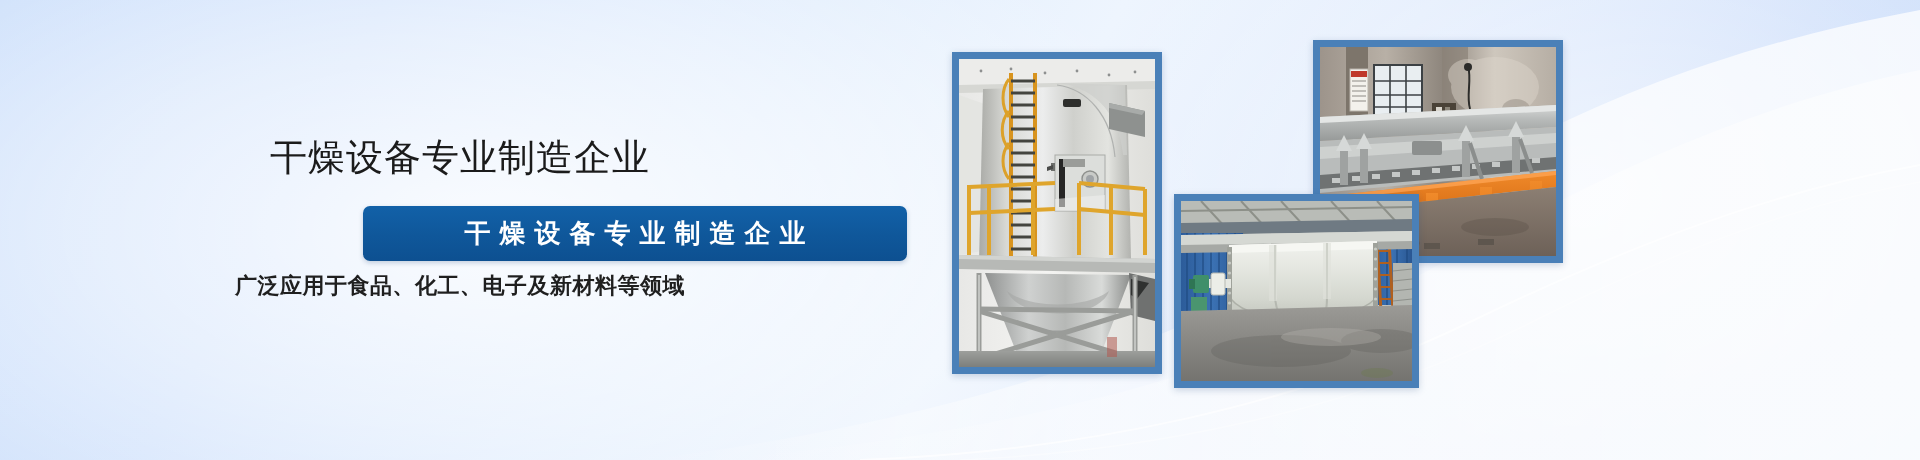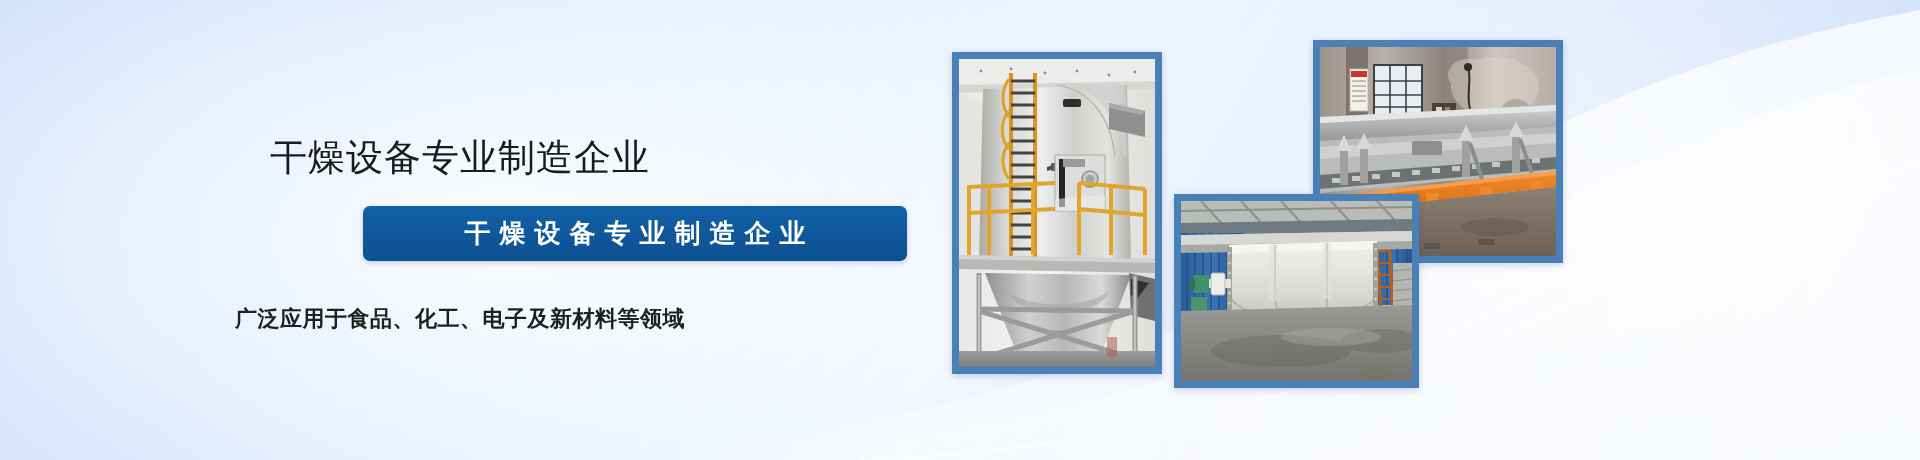--- a/index.html
+++ b/index.html
@@ -100,21 +100,21 @@
     color: #ffffff;
     font-size: 26px;
     font-weight: 700;
     letter-spacing: 9px;
     text-indent: 9px;
     white-space: nowrap;
   }
   .subline {
     position: absolute;
     left: 0;
-    top: 308px;
+    top: 275px;
     width: 920px;
     text-align: center;
     font-size: 22px;
     line-height: 1;
     letter-spacing: 0.5px;
     color: #1f1f1f;
     font-weight: 600;
     white-space: nowrap;
   }
 

